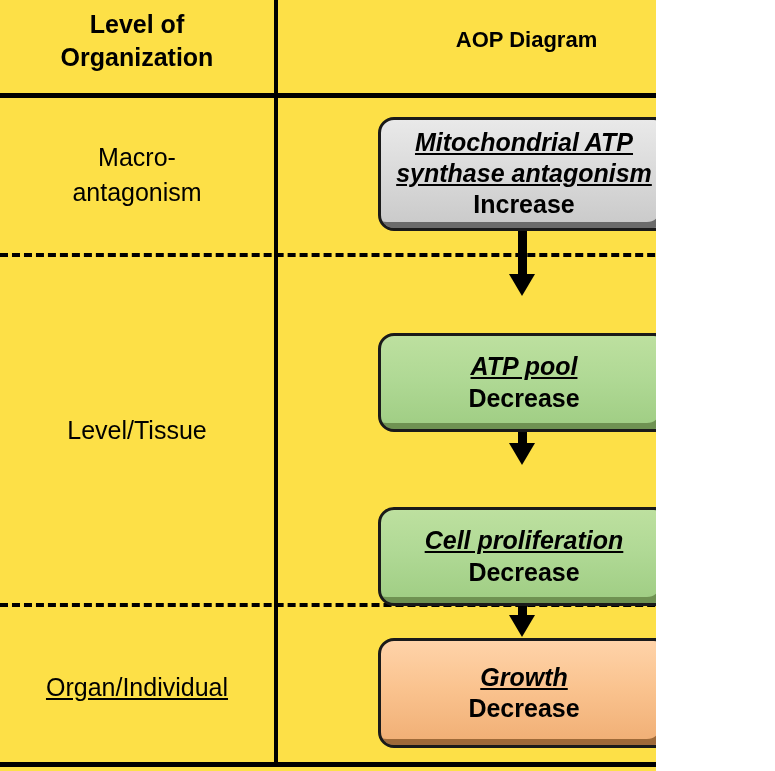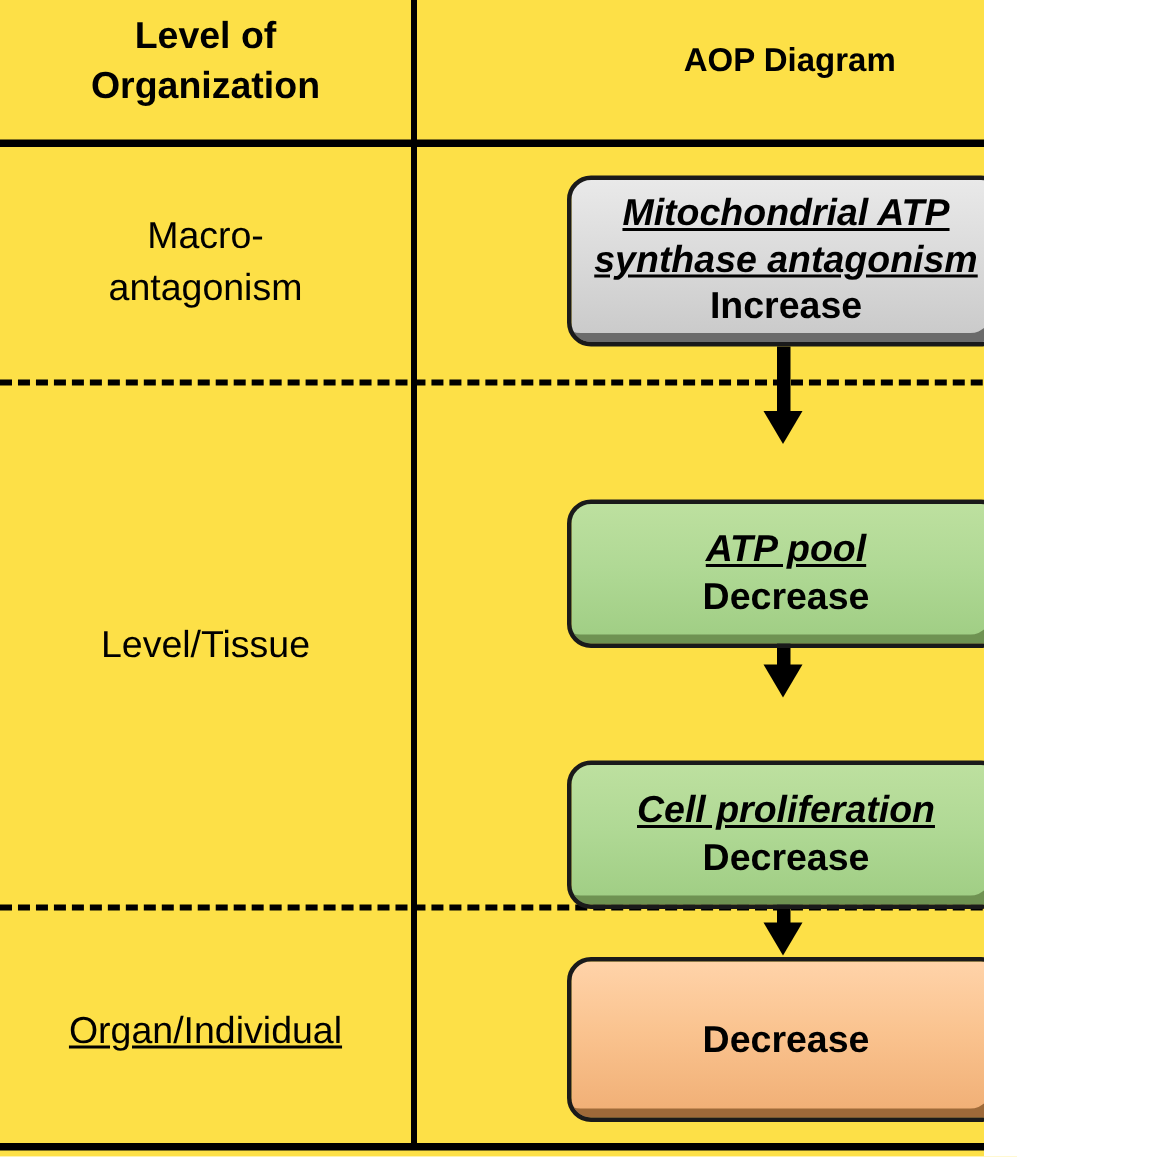--- a/index.html
+++ b/index.html
@@ -228,20 +228,21 @@
     <span class="ke-name">ATP pool</span>
     <span class="ke-dir">Decrease</span>
   </div>
 
   <div class="aop-box box-green box-green-2">
     <span class="ke-name">Cell proliferation</span>
     <span class="ke-dir">Decrease</span>
   </div>
 
   <div class="aop-box box-orange">
+    <span class="ke-name">Growth</span>
     <span class="ke-dir">Decrease</span>
   </div>
 
   <div class="arrow arrow-1">
     <div class="shaft"></div>
     <div class="head"></div>
   </div>
   <div class="arrow arrow-2">
     <div class="shaft"></div>
     <div class="head"></div>

